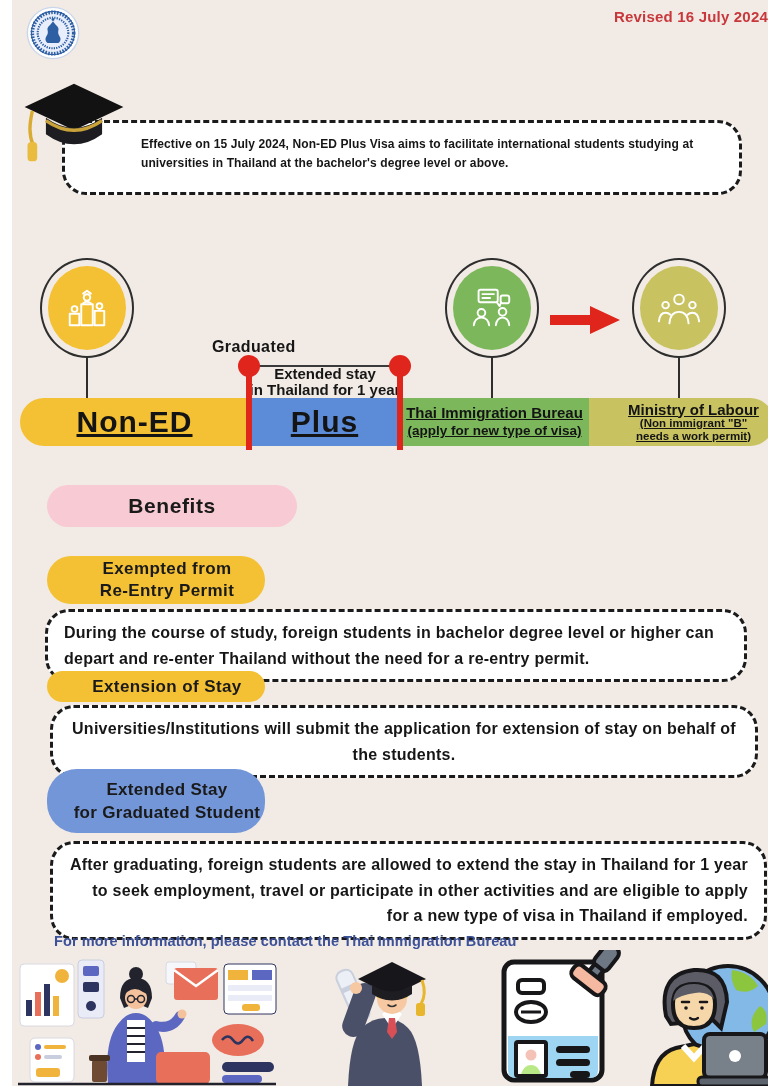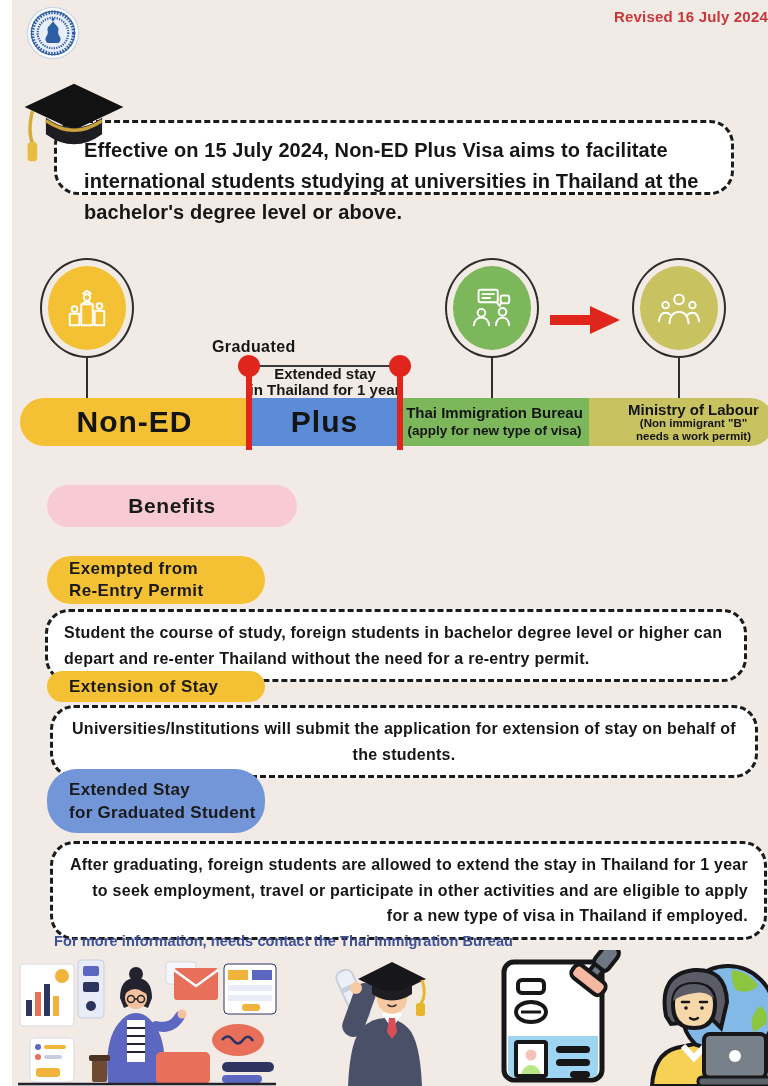--- a/index.html
+++ b/index.html
@@ -11,22 +11,22 @@
   
   .logo{position:absolute;left:14px;top:6px;width:54px;height:54px;}
   .revised{position:absolute;right:12px;top:8px;font-size:15px;font-weight:bold;
     color:var(--revised-red,#C8373B);letter-spacing:.2px;}
   .title{position:absolute;left:0;right:0;top:70px;text-align:center;margin:0;
     font-size:35px;font-weight:bold;letter-spacing:.5px;color:var(--title-blue,#2A3A9C);
     text-shadow:2px 2px 2px rgba(70,70,130,.28);}
   .gradcap{position:absolute;left:8px;top:78px;width:108px;height:92px;z-index:3;}
   .dashbox{position:absolute;background:#fff;border:3.5px dashed #1b1b1b;border-radius:24px;
     font-weight:bold;color:#161616;box-sizing:border-box;}
-  .introbox{left:42px;top:120px;width:680px;height:75px;padding:12px 14px 10px 27px;
-    font-size:20px;line-height:1.55;letter-spacing:.1px;z-index:2;}
+  .introbox{left:50px;top:120px;width:680px;height:75px;padding:12px 14px 10px 76px;
+    font-size:12px;line-height:1.55;letter-spacing:.1px;z-index:2;}
   
   .ring{position:absolute;top:258px;width:94px;height:100px;border:2.5px solid #2e2e2e;
     border-radius:50%;box-sizing:border-box;}
   .ring .fill{position:absolute;left:6px;right:6px;top:6px;bottom:6px;border-radius:50%;
     display:flex;align-items:center;justify-content:center;}
   .ring-yellow{left:28px;} .ring-yellow .fill{background:var(--non-ed-yellow,#F4C134);}
   .ring-green{left:433px;} .ring-green .fill{background:var(--immigration-green,#7CB85B);}
   .ring-olive{left:620px;} .ring-olive .fill{background:var(--labour-olive,#C8C360);}
   .conn{position:absolute;width:2px;height:40px;top:358px;background:#2e2e2e;}
   .conn1{left:74px;} .conn2{left:479px;} .conn3{left:666px;}
@@ -34,32 +34,32 @@
   .graduated{position:absolute;left:200px;top:338px;font-size:16px;font-weight:bold;letter-spacing:.4px;}
   .pinline{position:absolute;left:238px;top:365px;width:150px;height:2px;background:#3a3a3a;}
   .pin{position:absolute;top:355px;width:22px;height:96px;z-index:2;}
   .pin-left{left:226px;} .pin-right{left:377px;}
   .pin .head{position:absolute;left:0;top:0;width:22px;height:22px;border-radius:50%;
     background:var(--accent-red,#E0261C);}
   .pin .stick{position:absolute;left:8px;top:11px;width:6px;height:84px;background:var(--accent-red,#E0261C);}
   .extended{position:absolute;left:237px;top:366px;width:152px;text-align:center;
     font-size:15px;line-height:15.5px;font-weight:bold;}
   .bar-seg{position:absolute;top:398px;height:48px;box-sizing:border-box;display:flex;
-    flex-direction:column;align-items:center;justify-content:center;font-weight:bold;color:#141414;}
+    flex-direction:column;align-items:center;justify-content:center;font-weight:bold;color:#141414;text-decoration:underline;}
   .seg-noned{left:8px;width:229px;border-radius:24px 0 0 24px;background:var(--non-ed-yellow,#F4C134);
     font-size:30px;letter-spacing:1px;}
   .seg-plus{left:237px;width:151px;background:var(--plus-blue,#5C8CD8);font-size:30px;letter-spacing:1px;}
   .seg-imm{left:388px;width:189px;background:var(--immigration-green,#7CB85B);font-size:15px;line-height:18px;}
   .seg-imm .sub{font-size:13.5px;}
   .seg-mol{left:577px;width:185px;border-radius:0 24px 24px 0;background:var(--labour-olive,#C8C360);
     font-size:15px;line-height:15px;padding-left:24px;}
   .seg-mol .sub{font-size:11.5px;line-height:13px;}
   
   .pill{position:absolute;box-sizing:border-box;display:flex;flex-direction:column;
-    justify-content:center;font-weight:bold;color:#1a1a1a;}
+    justify-content:center;font-weight:bold;color:#1a1a1a;align-items:center;}
   .pill-benefits{left:35px;top:485px;width:250px;height:42px;border-radius:22px;
     background:var(--benefits-pink,#F8CAD3);align-items:center;font-size:21px;letter-spacing:.6px;}
   .pill-y1{left:35px;top:556px;width:218px;height:48px;border-radius:25px;
     background:var(--non-ed-yellow,#F4C134);padding-left:22px;font-size:17px;line-height:22px;letter-spacing:.4px;}
   .pill-y2{left:35px;top:671px;width:218px;height:31px;border-radius:16px;
     background:var(--non-ed-yellow,#F4C134);padding-left:22px;font-size:17px;letter-spacing:.4px;}
   .pill-blue{left:35px;top:769px;width:218px;height:64px;border-radius:30px;
     background:var(--graduated-blue,#7396D8);padding-left:22px;font-size:17px;line-height:23px;letter-spacing:.3px;}
   .pill span:empty{display:none;}
   .descbox{font-size:16px;line-height:1.6;letter-spacing:.25px;padding:8px 16px;}
@@ -184,40 +184,40 @@
 
   <div class="pill pill-benefits">
     <span>Benefits</span>
   </div>
 
   <div class="pill pill-y1">
     <span>Exempted from</span>
     <span>Re-Entry Permit</span>
   </div>
   <div class="dashbox descbox desc1">
-    <span>Student the course of study, foreign students in bachelor degree level or higher can depart and re-enter Thailand without the need for a re-entry permit.</span>
+    <span>During the course of study, foreign students in bachelor degree level or higher can depart and re-enter Thailand without the need for a re-entry permit.</span>
   </div>
 
   <div class="pill pill-y2">
     <span>Extension of Stay</span>
 
   </div>
   <div class="dashbox descbox desc2">
     <span>Universities/Institutions will submit the application for extension of stay on behalf of the students.</span>
   </div>
 
   <div class="pill pill-blue">
     <span>Extended Stay</span>
     <span>for Graduated Student</span>
   </div>
   <div class="dashbox descbox desc3">
     <span>After graduating, foreign students are allowed to extend the stay in Thailand for 1 year to seek employment, travel or participate in other activities and are eligible to apply for a new type of visa in Thailand if employed.</span>
   </div>
 
-  <div class="footnote">For more information, needs contact the Thai Immigration Bureau</div>
+  <div class="footnote">For more information, please contact the Thai Immigration Bureau</div>
 
   <div class="illos">
 
     <svg class="illo illo-office" viewBox="0 0 262 132">
       <rect x="4" y="10" width="54" height="62" rx="4" fill="#ffffff" stroke="#d8d8e2"></rect>
       <rect x="10" y="46" width="6" height="16" fill="#2e3460"></rect>
       <rect x="19" y="38" width="6" height="24" fill="#e8705a"></rect>
       <rect x="28" y="30" width="6" height="32" fill="#2e3460"></rect>
       <rect x="37" y="42" width="6" height="20" fill="#f0b43c"></rect>
       <circle cx="46" cy="22" r="7" fill="#f0b43c"></circle>

